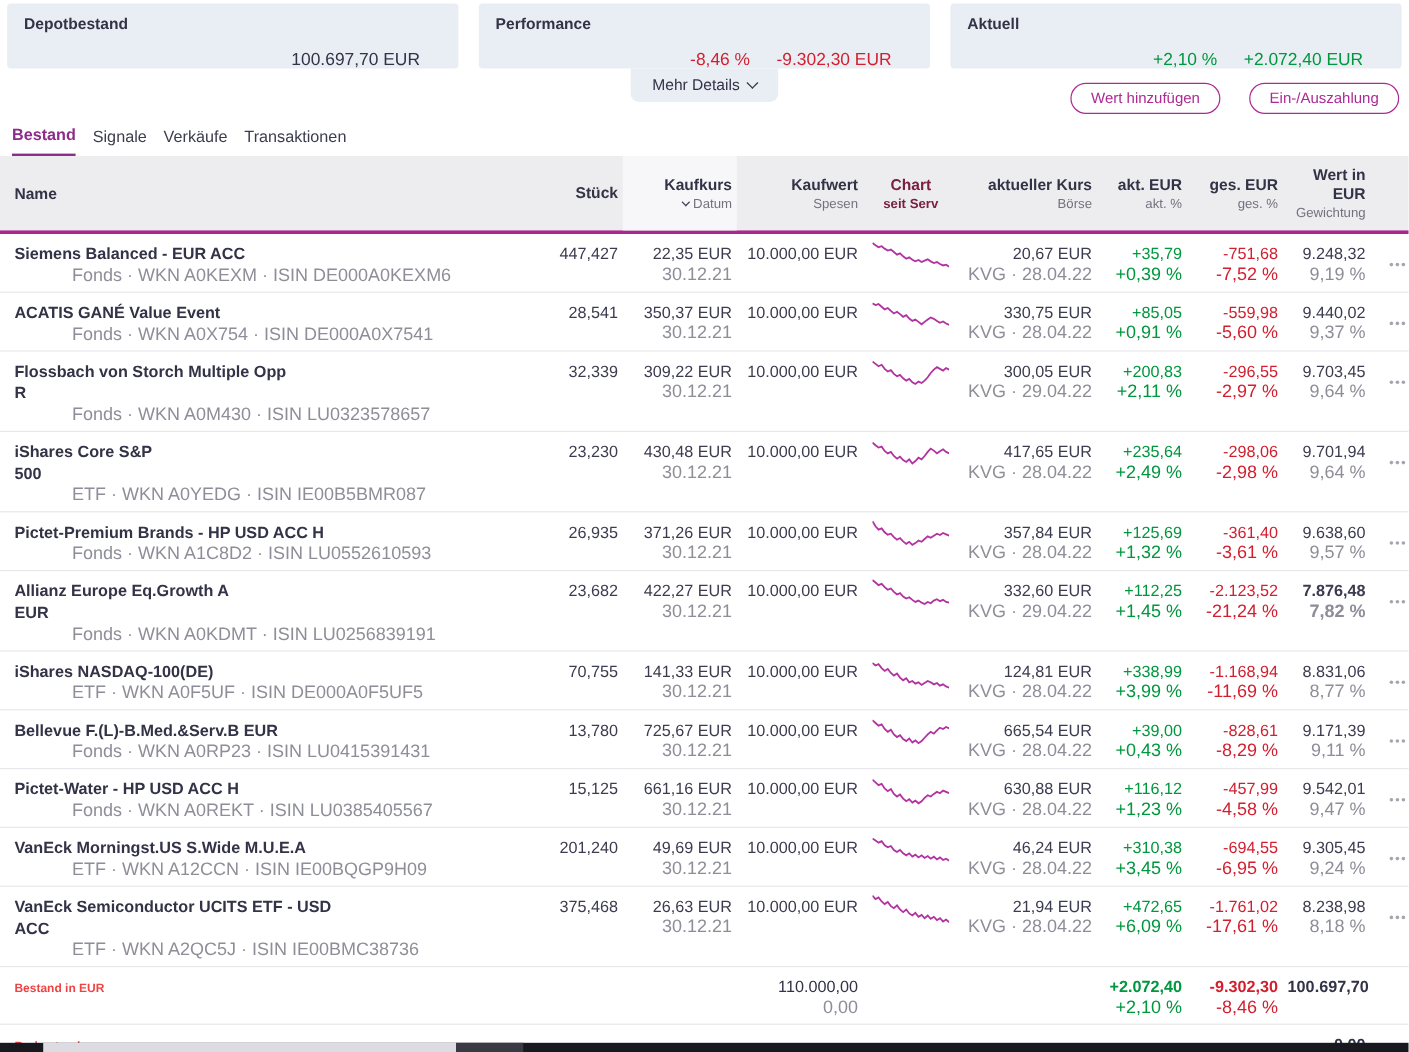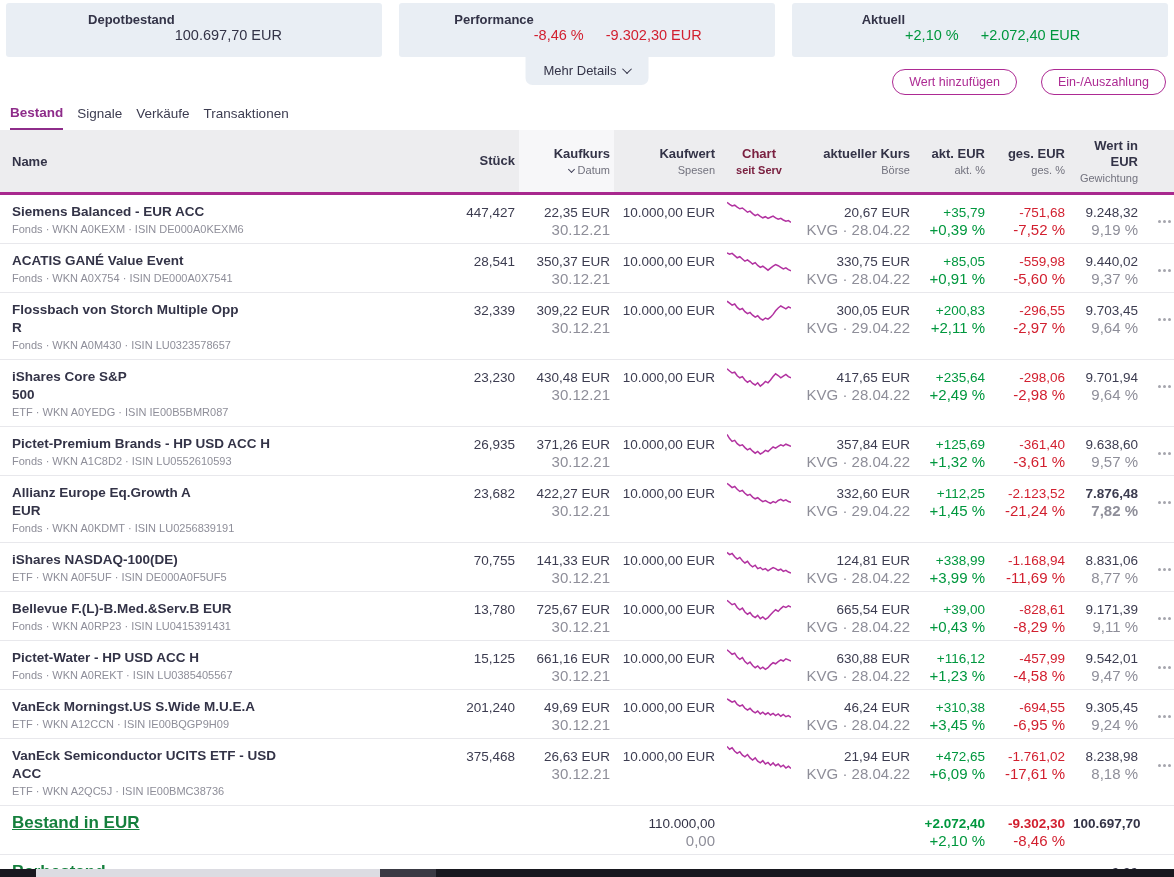--- a/index.html
+++ b/index.html
@@ -2,21 +2,21 @@
 <html><head>
 <meta charset="utf-8">
 <style>
   * { margin:0; padding:0; box-sizing:border-box; }
   html,body { background:#fff; }
   body { font-family:"Liberation Sans", sans-serif; color:#333347; }
   .app { position:relative; width:1174px; height:877px; overflow:hidden; background:#fff; }
 
   
   .summary-row { display:flex; gap:17px; padding:3px 6px 0 6px; }
-  .card { background:#e9eef4; border-radius:3px; width:377px; height:54px; padding:9px 32px 8px 14px; display:flex; justify-content:center; }
+  .card { background:#e9eef4; border-radius:3px; width:377px; height:54px; padding:9px 32px 8px 14px; display:flex; flex-direction:column; justify-content:flex-start; }
   .card-label { font-size:13px; font-weight:bold; color:#333347; }
   .card-values { display:flex; gap:22px; justify-content:flex-end; font-size:14.5px;margin-top:15px; }
   .val-dark { color:#333347; }
   .val-red { color:#d21f2f; }
   .val-green { color:#00973e; }
 
   
   .subbar { position:relative; height:42px; }
   .more-details { position:absolute; left:50%; transform:translateX(-50%); top:0; background:#e9eef4; border:none; border-radius:0 0 7px 7px; padding:6px 18px 7px 18px; font-size:13px; color:#333347; font-family:inherit; cursor:pointer; display:flex; align-items:center; gap:7px; }
   .chev-down { width:7px; height:7px; border-right:1.6px solid #333347; border-bottom:1.6px solid #333347; transform:rotate(45deg) translate(-1px,-1px); display:inline-block; }
@@ -44,34 +44,34 @@
   .divider { height:3px; background:#a8288e; }
 
   
   .trow { border-bottom:1px solid #e8e8ec; }
   .cell { padding:8px 4px 6px 4px; }
   .cell.right { text-align:right; }
   .cell.center { text-align:center; }
   .name-cell { padding-left:12px; }
   .fund-name { display:block; font-size:13.5px; font-weight:bold; color:#333347; line-height:18px; white-space:nowrap; }
   .fund-name:empty { display:none; }
-  .fund-meta { display:block; font-size:11px; color:#8e8e99; line-height:15px; margin-top:1px; }
+  .fund-meta { display:block; font-size:15px; color:#8e8e99; line-height:15px; margin-top:1px;margin-left:48px; }
   .num { font-size:13.5px; color:#3c3c50; line-height:18px; }
   .subnum { display:block; font-size:15px; color:#8e8e99; line-height:15px; }
   .subnum:empty, .num:empty { display:none; }
   .green .num, .subnum.green-s { color:#00973e; }
   .red .num, .subnum.red-s { color:#d21f2f; }
   .spark-wrap { padding-top:3px; }
   .menu-cell { padding-top:14px; }
   .menu-dots { display:inline-flex; gap:2px; cursor:pointer; }
   .menu-dots i { width:3px; height:3px; border-radius:50%; background:#a5a5ad; display:block; }
 
   
   .frow { border-bottom:1px solid #e8e8ec; }
-  .flabel { font-size:17px; font-weight:bold; color:#15803d; line-height:18px;text-decoration:underline; }
+  .flabel { font-size:10px; font-weight:bold; color:#ef4444; line-height:18px; }
   .fnum { font-size:13.5px; line-height:18px; }
   .fbold { font-weight:bold; }
 
   
   .hscrollbar { position:absolute; left:0; bottom:0; width:1174px; height:8px; background:#18181f; }
   .hscroll-thumb { position:absolute; left:36px; top:0; width:344px; height:8px; background:#dcdce2; }
   .hscroll-shade { position:absolute; left:380px; top:0; width:56px; height:8px; background:#3a3a44; }
 </style>
 </head>
 <body>

